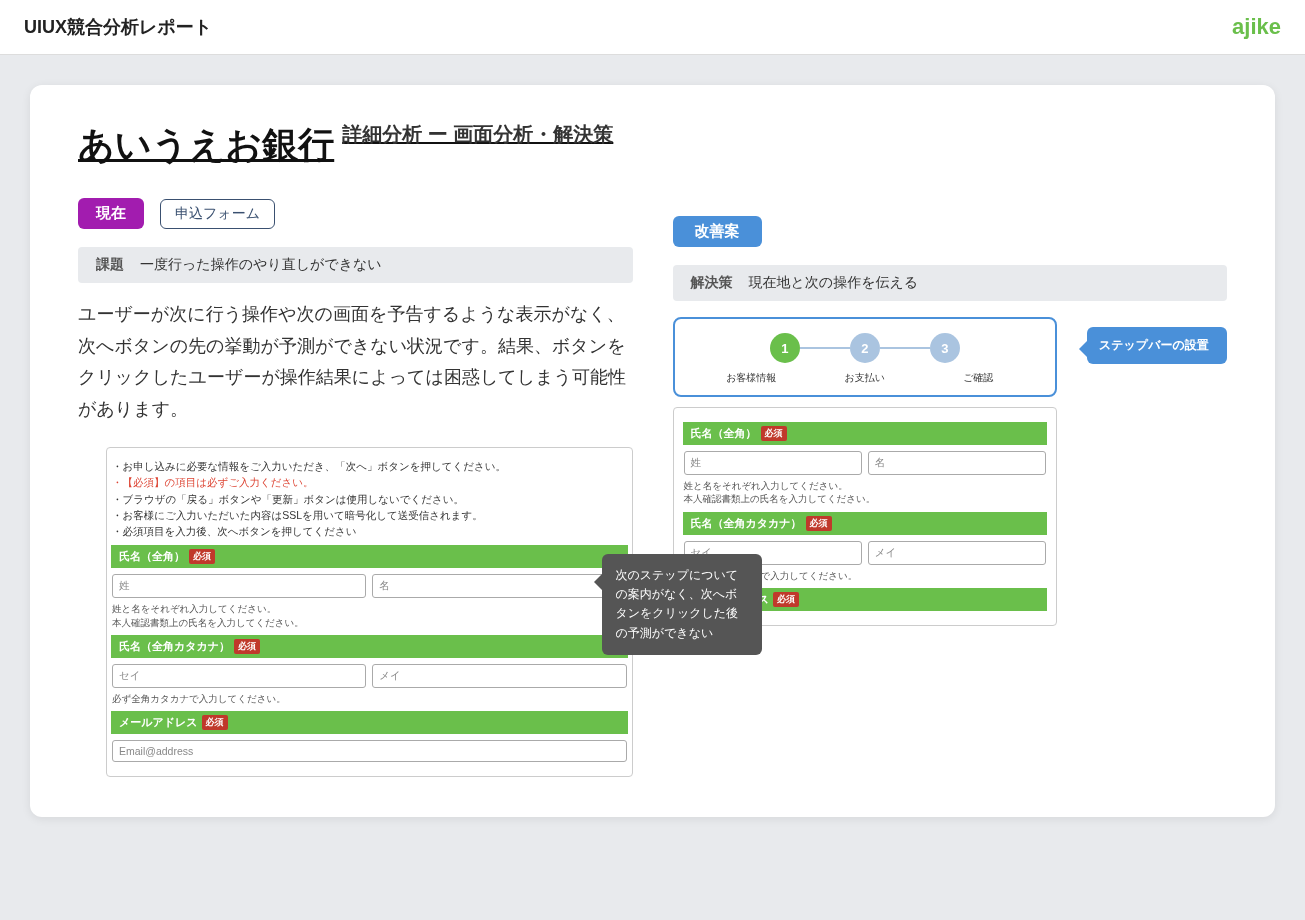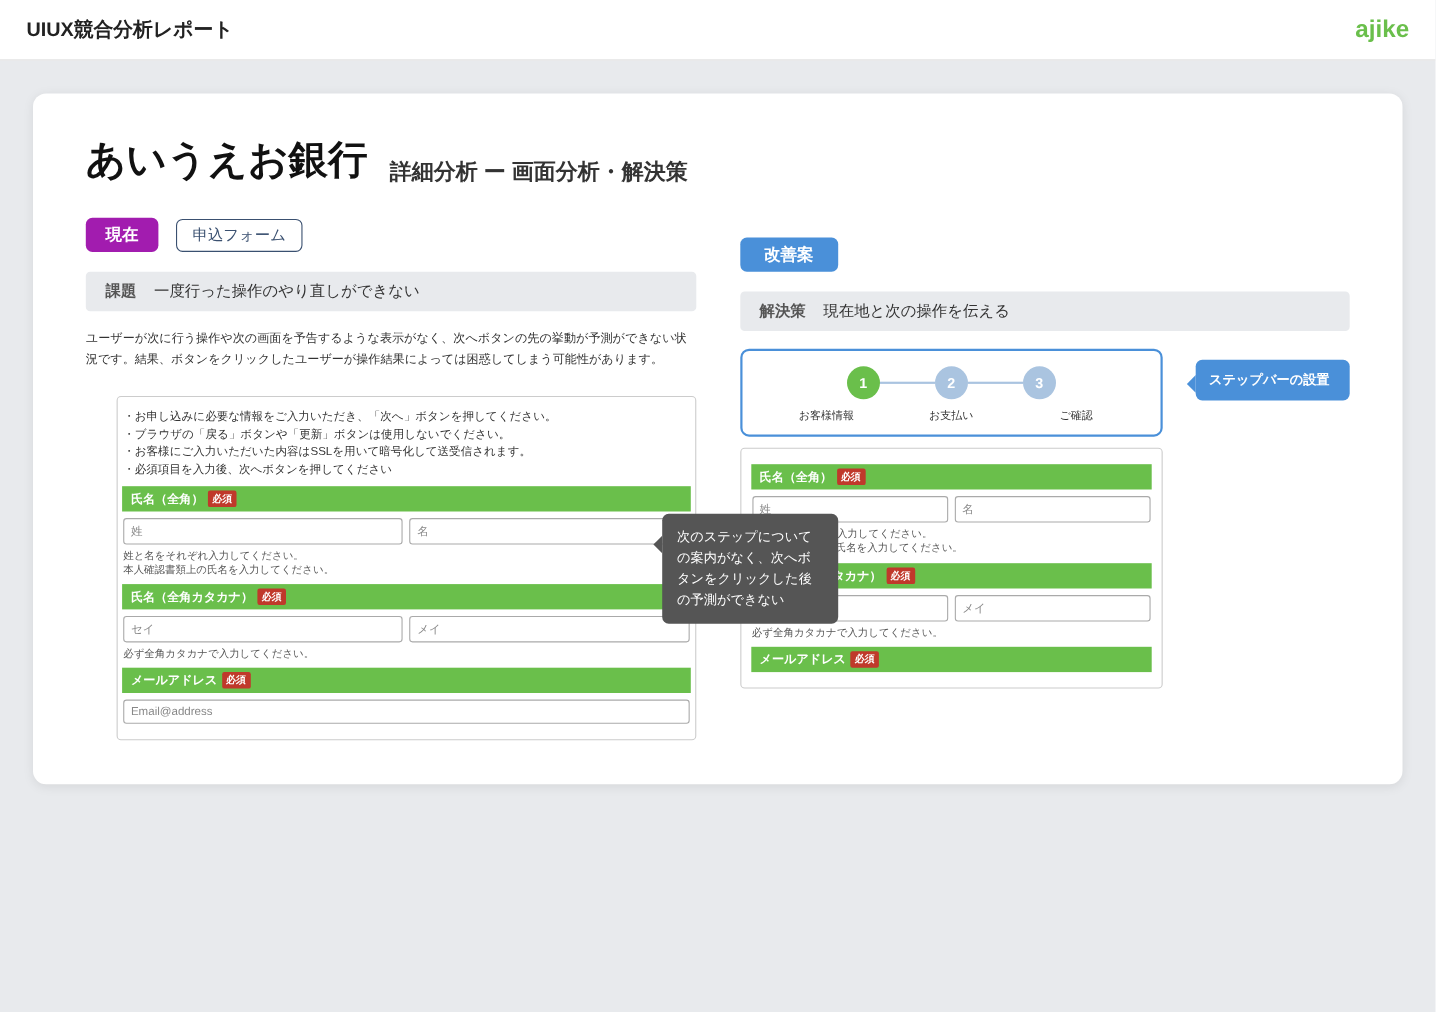--- a/index.html
+++ b/index.html
@@ -35,23 +35,24 @@
       background: #fff;
       border-radius: 12px;
       padding: 36px 48px 40px 48px;
       box-shadow: 0 2px 10px rgba(0,0,0,0.08);
     }
     .card-title {
       font-size: 36px;
       font-weight: bold;
       color: #111;
       display: flex;
-      align-items: flex-end;
-      gap: 20px;
+      align-items: flex-start;
+      gap: 8px;
       margin-bottom: 28px;
+      text-decoration: underline;
     }
     .card-title-sub {
       font-size: 20px;
       font-weight: bold;
       color: #333;
     }
     .two-col {
       display: grid;
       grid-template-columns: 1fr 1fr;
       gap: 40px;
@@ -98,21 +99,21 @@
       display: flex;
       align-items: center;
       gap: 16px;
     }
     .issue-label {
       font-weight: bold;
       color: #555;
       white-space: nowrap;
     }
     .body-text {
-      font-size: 11px;
+      font-size: 18px;
       color: #333;
       line-height: 1.75;
       margin-bottom: 22px;
     }
     
     .form-mockup {
       border: 1px solid #ccc;
       border-radius: 4px;
       background: #fff;
       font-size: 11px;
@@ -293,20 +294,21 @@
         <div class="issue-bar">
           <span class="issue-label">課題</span>
           <span>一度行った操作のやり直しができない</span>
         </div>
 
         <p class="body-text">ユーザーが次に行う操作や次の画面を予告するような表示がなく、次へボタンの先の挙動が予測ができない状況です。結果、ボタンをクリックしたユーザーが操作結果によっては困惑してしまう可能性があります。</p>
 
         <div class="form-mockup" style="position:relative;">
           <div class="form-mockup-intro">
             <div>・お申し込みに必要な情報をご入力いただき、「次へ」ボタンを押してください。</div>
+            <div style="color:#d43;">・【必須】の項目は必ずご入力ください。</div>
             <div>・ブラウザの「戻る」ボタンや「更新」ボタンは使用しないでください。</div>
             <div>・お客様にご入力いただいた内容はSSLを用いて暗号化して送受信されます。</div>
             <div>・必須項目を入力後、次へボタンを押してください</div>
           </div>
 
           <div class="form-section-header">
             <span>氏名（全角）</span>
             <span class="req-badge">必須</span>
           </div>
           <div class="form-input-row">

